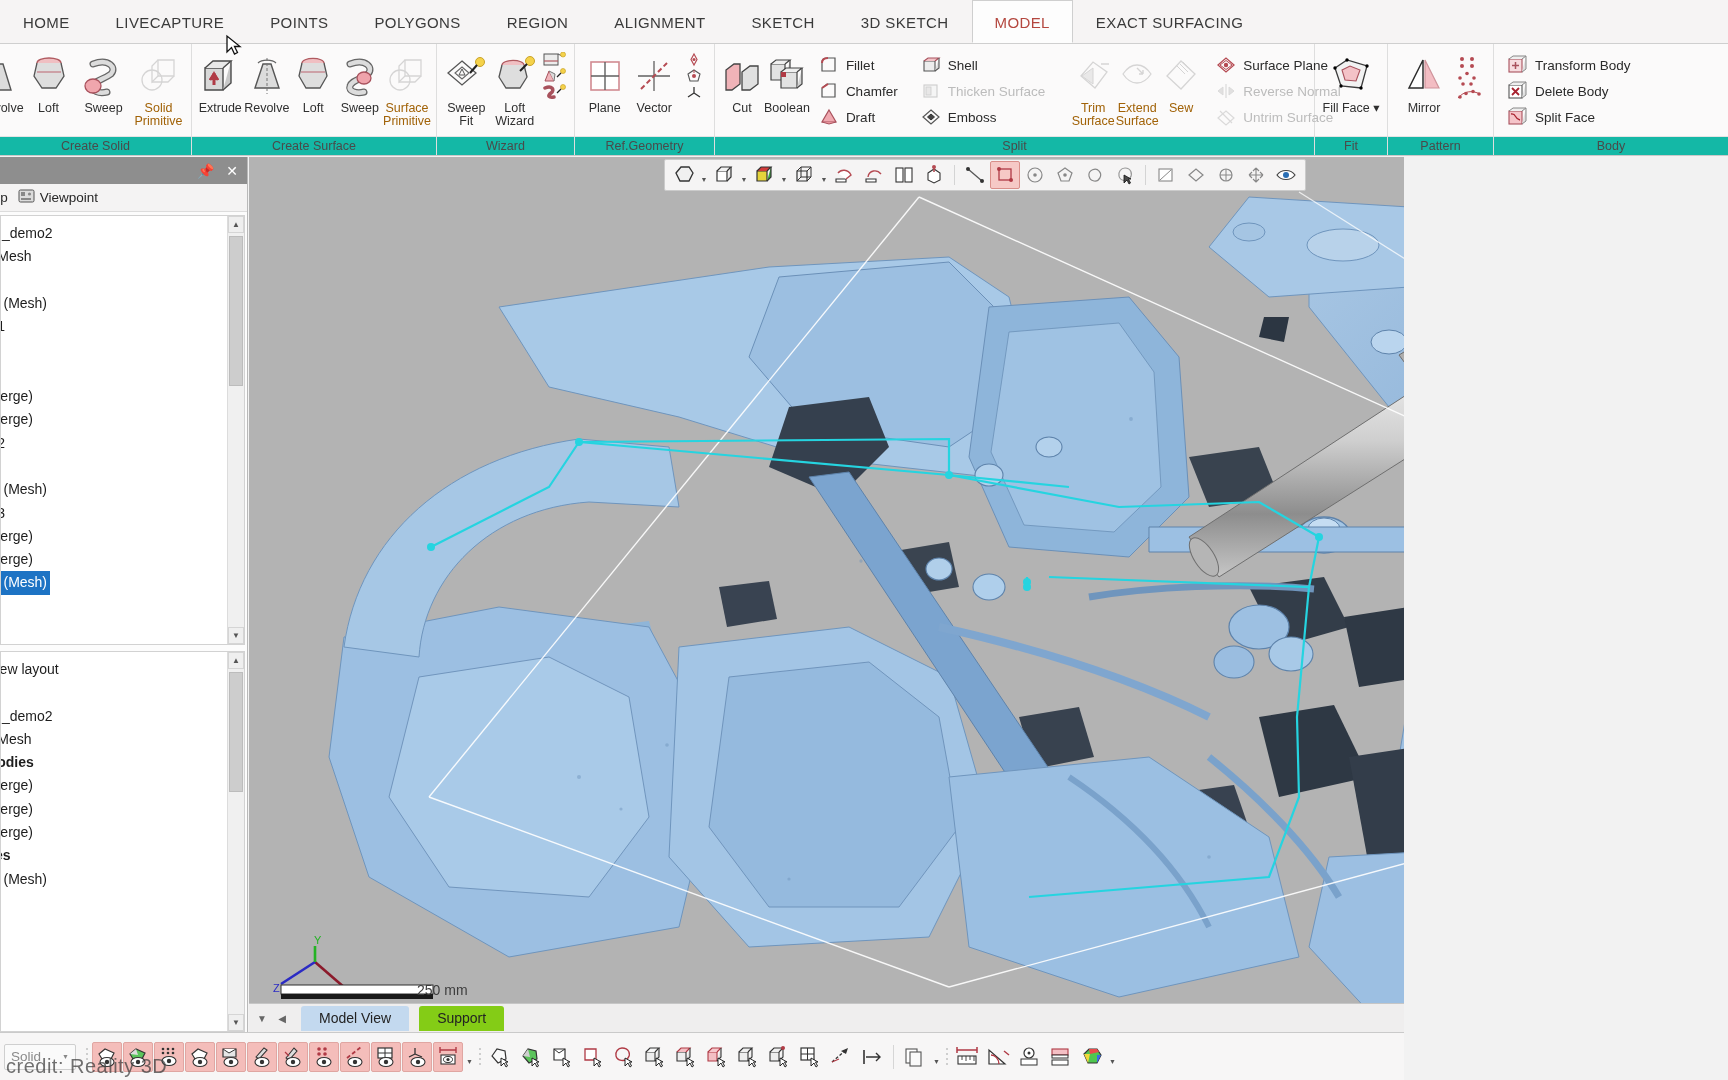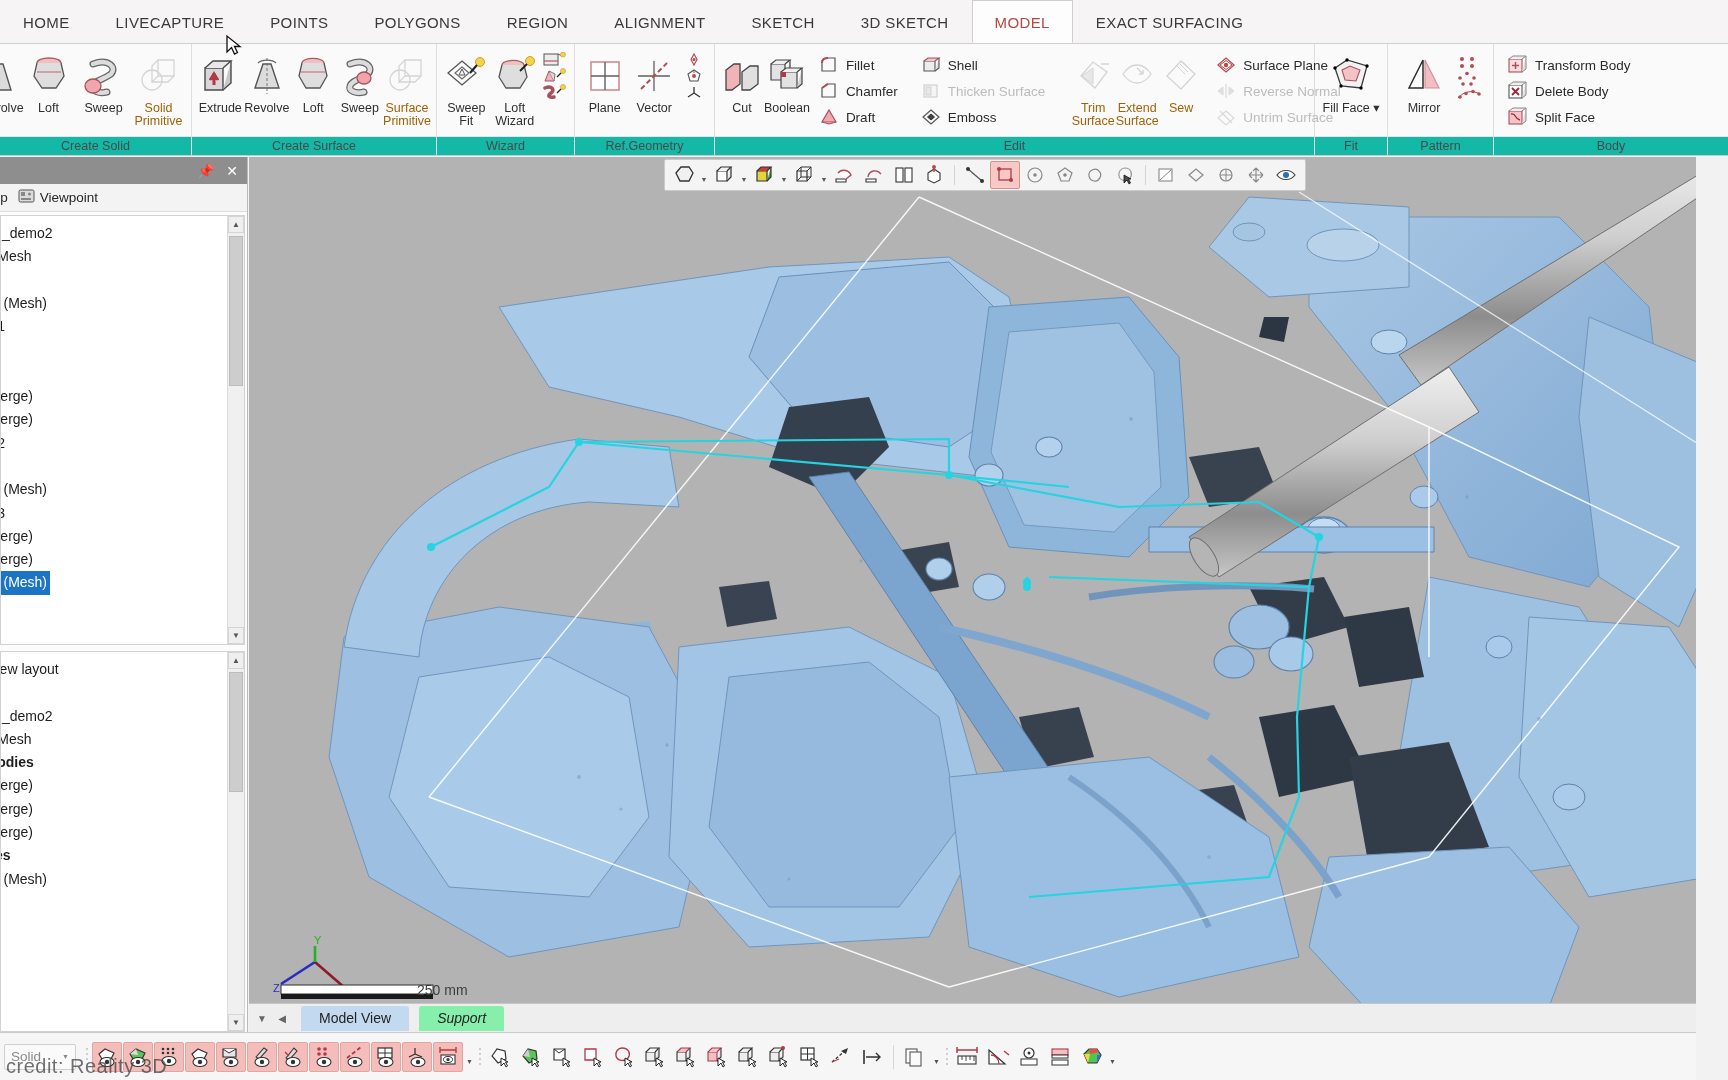--- a/index.html
+++ b/index.html
@@ -2,21 +2,21 @@
 <html><head>
 <meta charset="utf-8">
 <style>
   * { box-sizing: border-box; margin: 0; padding: 0; }
   html, body {
     width: 1728px; height: 1080px;
     overflow: hidden;
     font-family: "Liberation Sans", sans-serif;
     background: #f2f2f2;
   }
-  #app { position: relative; width: 1696px; height: 1080px; }
+  #app { position: relative; width: 1404px; height: 1080px; }
 
   
   .ribbon-tabs {
     position: absolute; top: 0; left: 0; width: 1728px; height: 44px;
     background: #f6f4f4;
     border-bottom: 1px solid #cfcfcf;
     display: flex; align-items: flex-end;
   }
   .rtab {
     padding: 0 22px; height: 43px; line-height: 43px;
@@ -144,21 +144,21 @@
     position: absolute; left: 249px; bottom: 48px; height: 29px; right: 0;
     background: #efeeee; border-top: 1px solid #c6c6c6;
     display: flex; align-items: center; padding-left: 4px; gap: 2px; z-index: 5;
   }
   .bt-nav { width: 18px; text-align: center; font-size: 10px; color: #666; cursor: default; }
   .btab {
     height: 25px; line-height: 25px; padding: 0 18px; font-size: 14px; color: #232323;
     border-radius: 3px 3px 0 0; cursor: default; margin-left: 8px;
   }
   .btab.blue { background: #c3d9ef; }
-  .btab.yellow { background: #86efac; font-style: italic; }
+  .btab.yellow { background: #84cc16; }
 
   
   .statusbar {
     position: absolute; left: 0; right: 0; bottom: 0; height: 48px;
     background: #f7f6f6; border-top: 1px solid #cacaca;
     display: flex; align-items: center; padding: 0 4px; gap: 1px;
   }
   .sb-combo {
     display: flex; align-items: center; height: 26px; min-width: 72px;
     border: 1px solid #cfcfcf; background: #fafafa; border-radius: 2px;
@@ -552,21 +552,21 @@
             <span class="sg">
                 <svg width="22" height="20" viewBox="0 0 22 20">
                   <path d="M3 11 L11 4 L19 11 L11 18 Z" fill="none" stroke="#aaa" stroke-width="1.2"></path>
                   <path d="M5 4 L17 16" stroke="#aaa" stroke-width="1.2"></path>
                 </svg>
               </span>
             <span>Untrim Surface</span>
           </div>
         </div>
       </div>
-      <div class="rgroup-title">Edit</div>
+      <div class="rgroup-title">Split</div>
     </div>
 
     <div class="rgroup" style="width:73px">
       <div class="rgroup-items" style="justify-content:center">
         <div class="rbtn">
           <div class="glyph">
             <svg width="44" height="44" viewBox="0 0 44 44">
                 <path d="M6 14 L18 6 L38 12 L32 34 L12 32 Z" fill="#f2f2f2" stroke="#3b3b3b" stroke-width="1.3"></path>
                 <path d="M13 16 L21 12 L31 16 L27 27 L16 26 Z" fill="#f3c2c7" stroke="#a8515c" stroke-width="1.1"></path>
                 <circle cx="6" cy="14" r="1.7"></circle>

